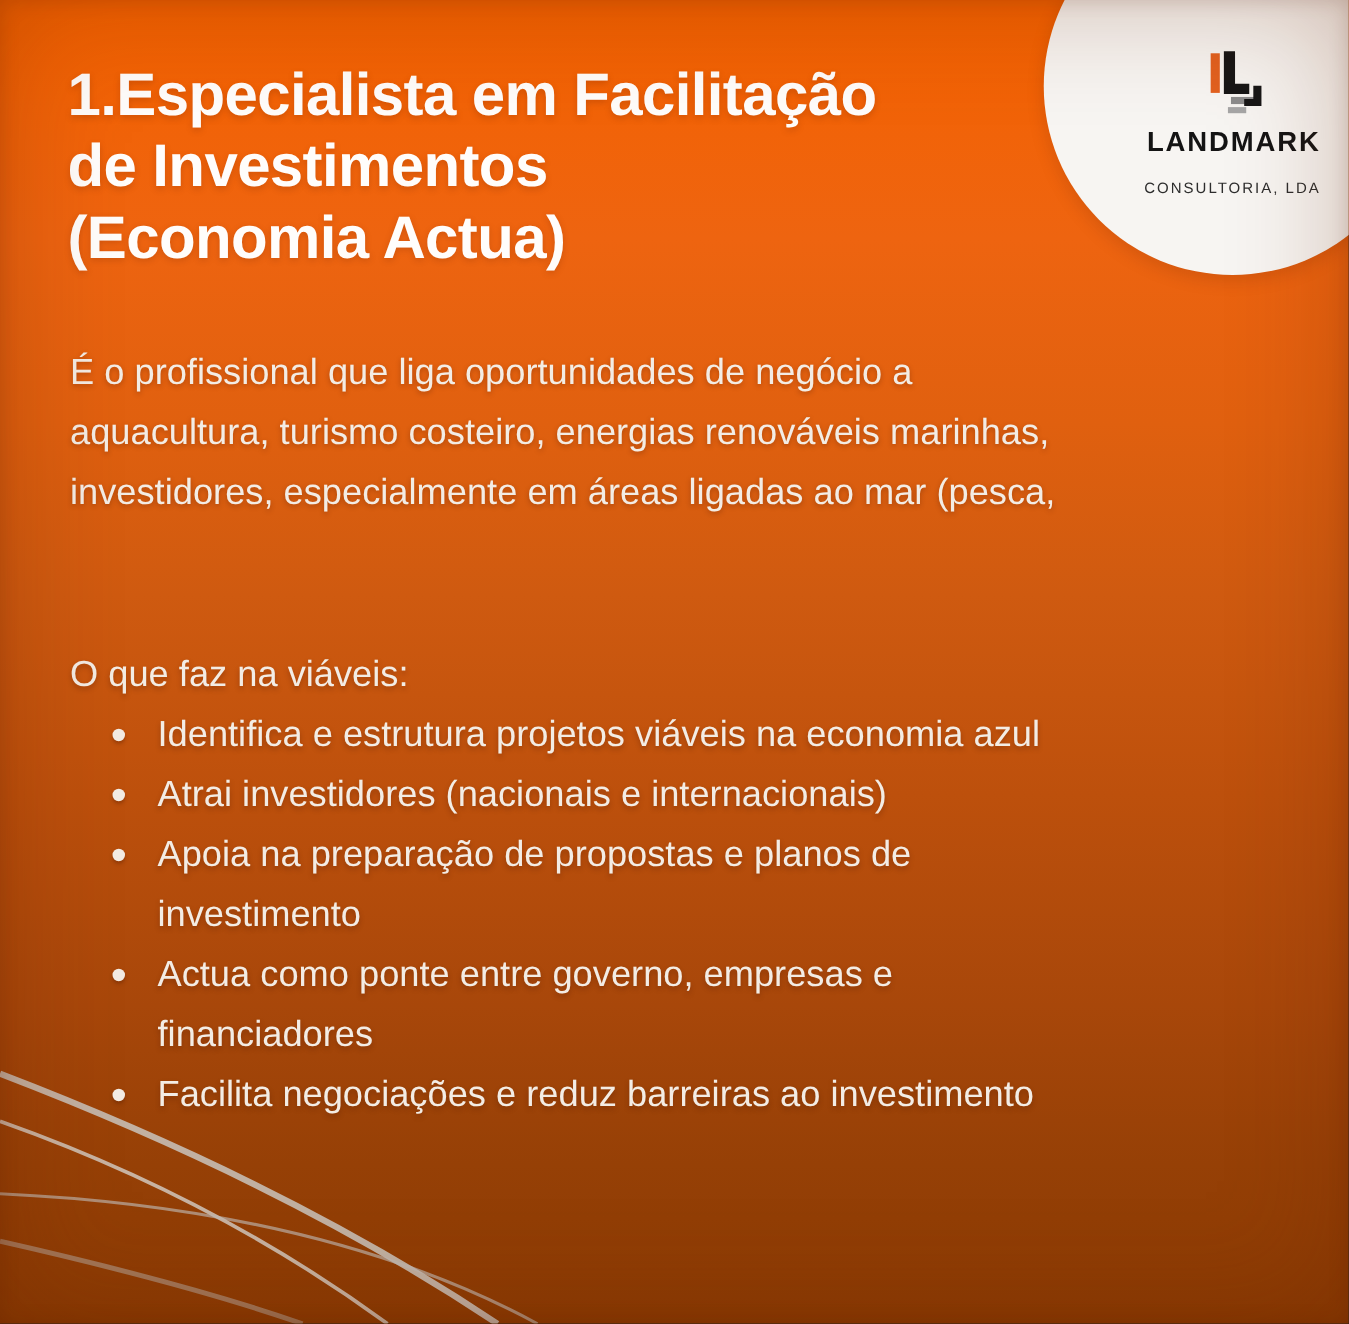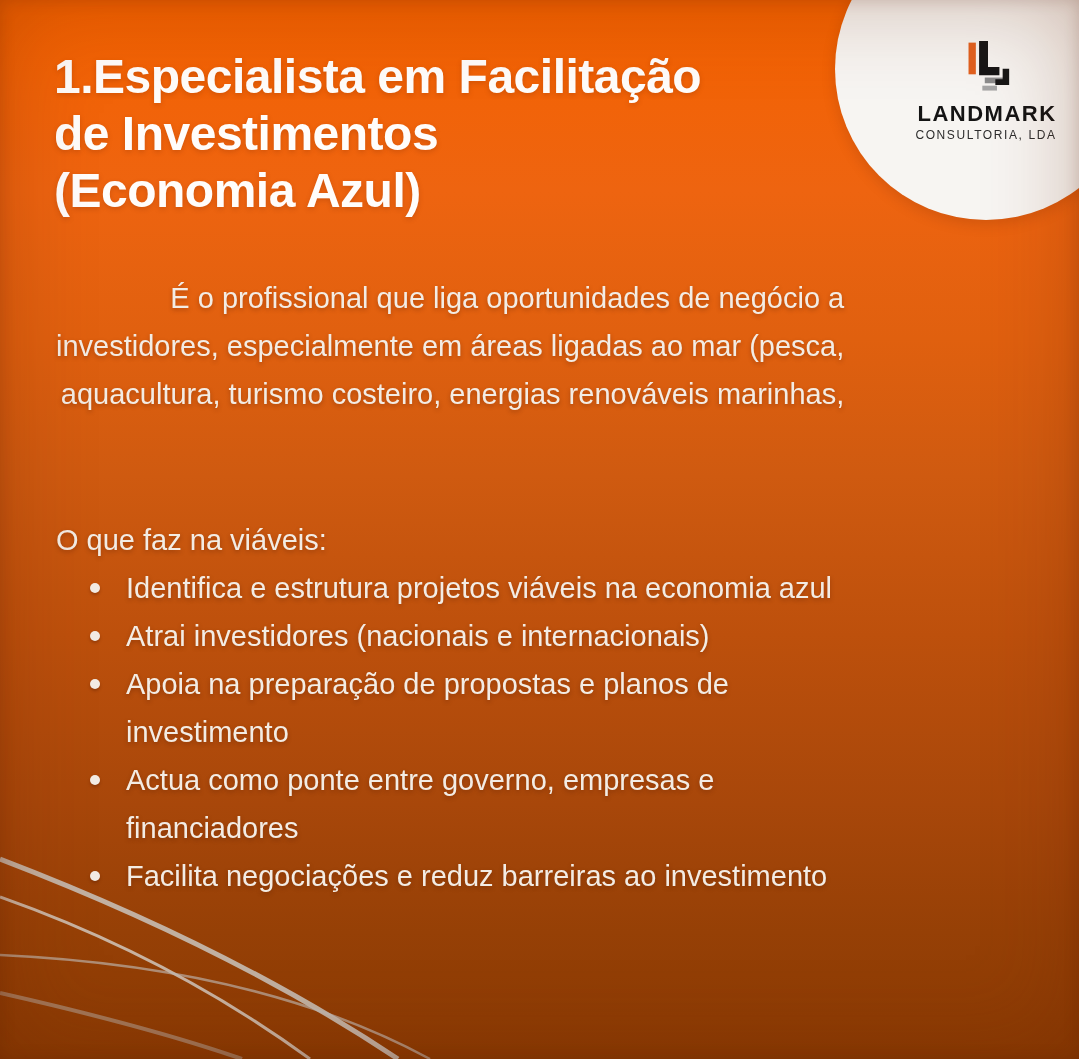--- a/index.html
+++ b/index.html
@@ -38,39 +38,39 @@
     position: absolute; left: 50%; top: 118px; transform: translateX(-50%);
     text-align: right; white-space: nowrap;
   }
   .logo-mark { display: block; margin: 0 auto 4px auto; }
   .logo-name {
     font-size: 22px; font-weight: 700; color: #141414;
     letter-spacing: 1.5px; line-height: 1.1;
   }
   .logo-sub {
     font-size: 12px; font-weight: 400; color: #2d2d2d;
-    letter-spacing: 1.6px; margin-top: 2px;
+    letter-spacing: 1.6px; margin-top: 17px;
   }
 
   
   .title {
     position: absolute; left: 54px; top: 48px; z-index: 2; margin: 0;
     font-size: 48px; line-height: 57px; font-weight: 700;
     letter-spacing: -0.5px; color: #fffdfb;
     text-shadow: 0 2px 5px rgba(120, 40, 0, 0.25);
   }
   .title .tl { display: block; white-space: nowrap; }
 
   
   .bodytext {
     color: #f3ece4; font-size: 29px; line-height: 48px;
     text-shadow: 0 2px 4px rgba(80, 25, 0, 0.35);
     z-index: 2;
   }
-  .intro { position: absolute; left: 56px; top: 274px; text-align: right; }
+  .intro { position: absolute; left: 56px; top: 274px; }
   .intro .ln, .list-heading { white-space: nowrap; }
   .list-heading { position: absolute; left: 56px; top: 516px; }
 
   .practice-list {
     position: absolute; left: 56px; top: 564px;
     margin: 0; padding: 0; list-style: none;
   }
   .practice-list li { position: relative; padding-left: 70px; }
   .practice-list .dot {
     position: absolute; left: 34px; top: 19px;
@@ -88,41 +88,41 @@
   <svg class="arcs" width="620" height="262" viewBox="0 0 620 262" fill="none">
     <path d="M0,62 Q230,150 398,262" stroke="#c9c4bd" stroke-width="5" opacity="0.85"></path>
     <path d="M0,100 Q170,160 310,262" stroke="#d4cfc8" stroke-width="3" opacity="0.8"></path>
     <path d="M0,158 Q260,170 430,262" stroke="#beb9b2" stroke-width="2.5" opacity="0.65"></path>
     <path d="M0,196 Q150,230 242,262" stroke="#b5b0a9" stroke-width="4" opacity="0.5"></path>
   </svg>
 
   <h1 class="title">
     <span class="tl">1.Especialista em Facilitação</span>
     <span class="tl">de Investimentos</span>
-    <span class="tl">(Economia Azul)</span>
+    <span class="tl">(Economia Actua)</span>
   </h1>
 
   <div class="logo-circle">
     <div class="logo-content">
       <svg class="logo-mark" width="52" height="62" viewBox="0 0 64 64" fill="none">
         <rect x="10" y="2" width="9" height="39" fill="#e2611f"></rect>
         <path d="M23,0 h11 v32 h14 v10 h-25 z" fill="#161616"></path>
         <rect x="30" y="45" width="25" height="7" fill="#8c8c8c"></rect>
         <rect x="27" y="55" width="18" height="6" fill="#a6a6a6"></rect>
         <path d="M52,34 h8 v20 h-17 v-7 h9 z" fill="#161616"></path>
       </svg>
       <div class="logo-name">LANDMARK</div>
       <div class="logo-sub">CONSULTORIA, LDA</div>
     </div>
   </div>
 
   <div class="bodytext intro">
     <div class="ln">É o profissional que liga oportunidades de negócio a</div>
+    <div class="ln">aquacultura, turismo costeiro, energias renováveis marinhas,</div>
     <div class="ln">investidores, especialmente em áreas ligadas ao mar (pesca,</div>
-    <div class="ln">aquacultura, turismo costeiro, energias renováveis marinhas,</div>
   </div>
 
   <div class="bodytext list-heading">O que faz na viáveis:</div>
 
   <ul class="bodytext practice-list">
     <li>
       <span class="dot"></span>
       <div class="ln">Identifica e estrutura projetos viáveis na economia azul</div>
     </li>
     <li>

